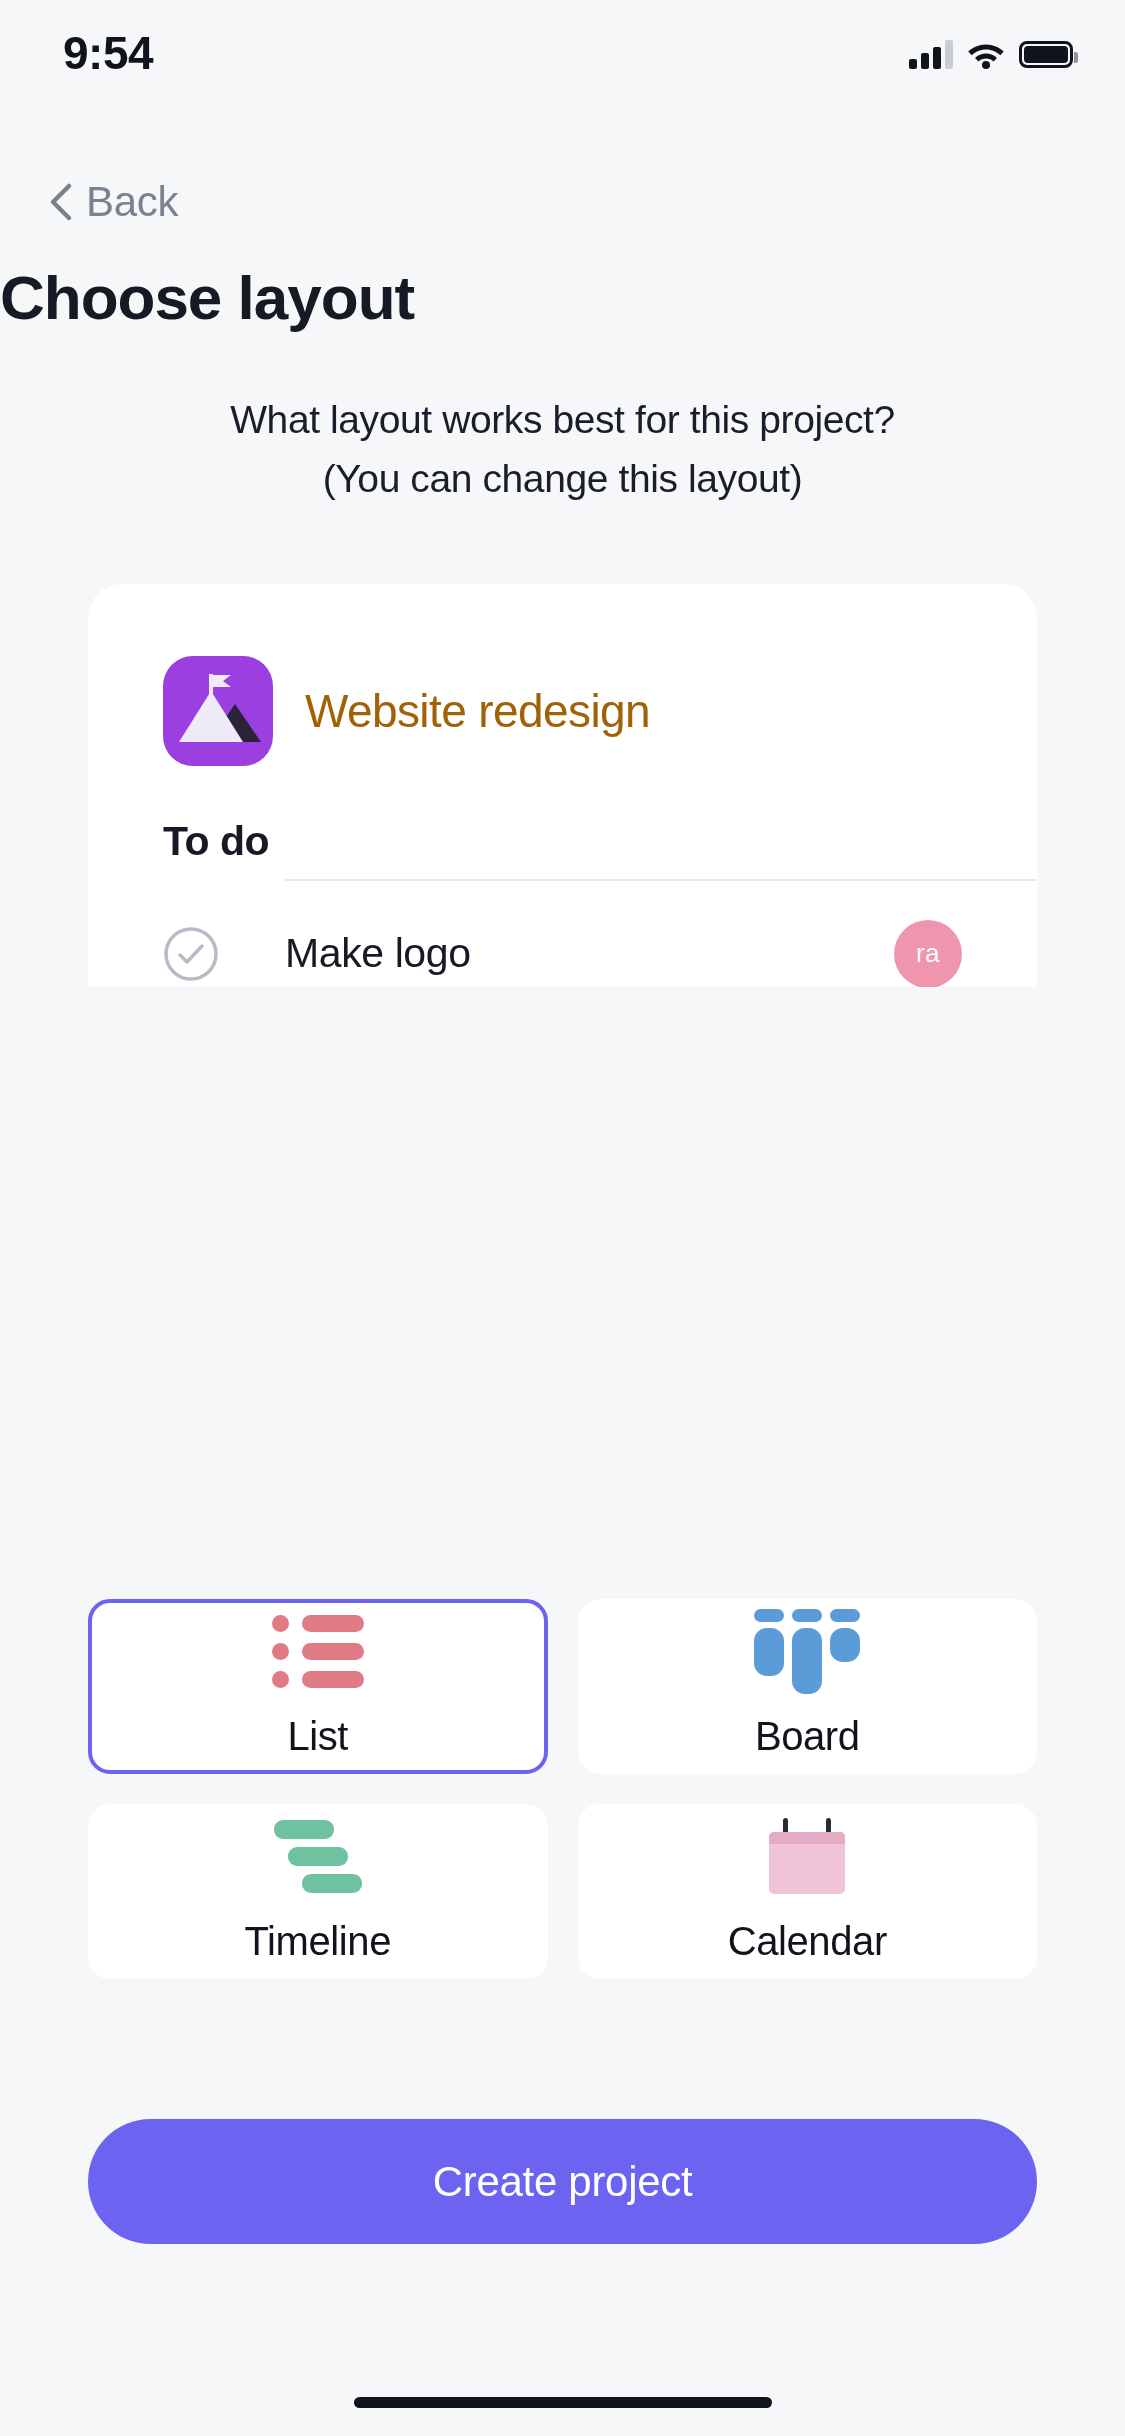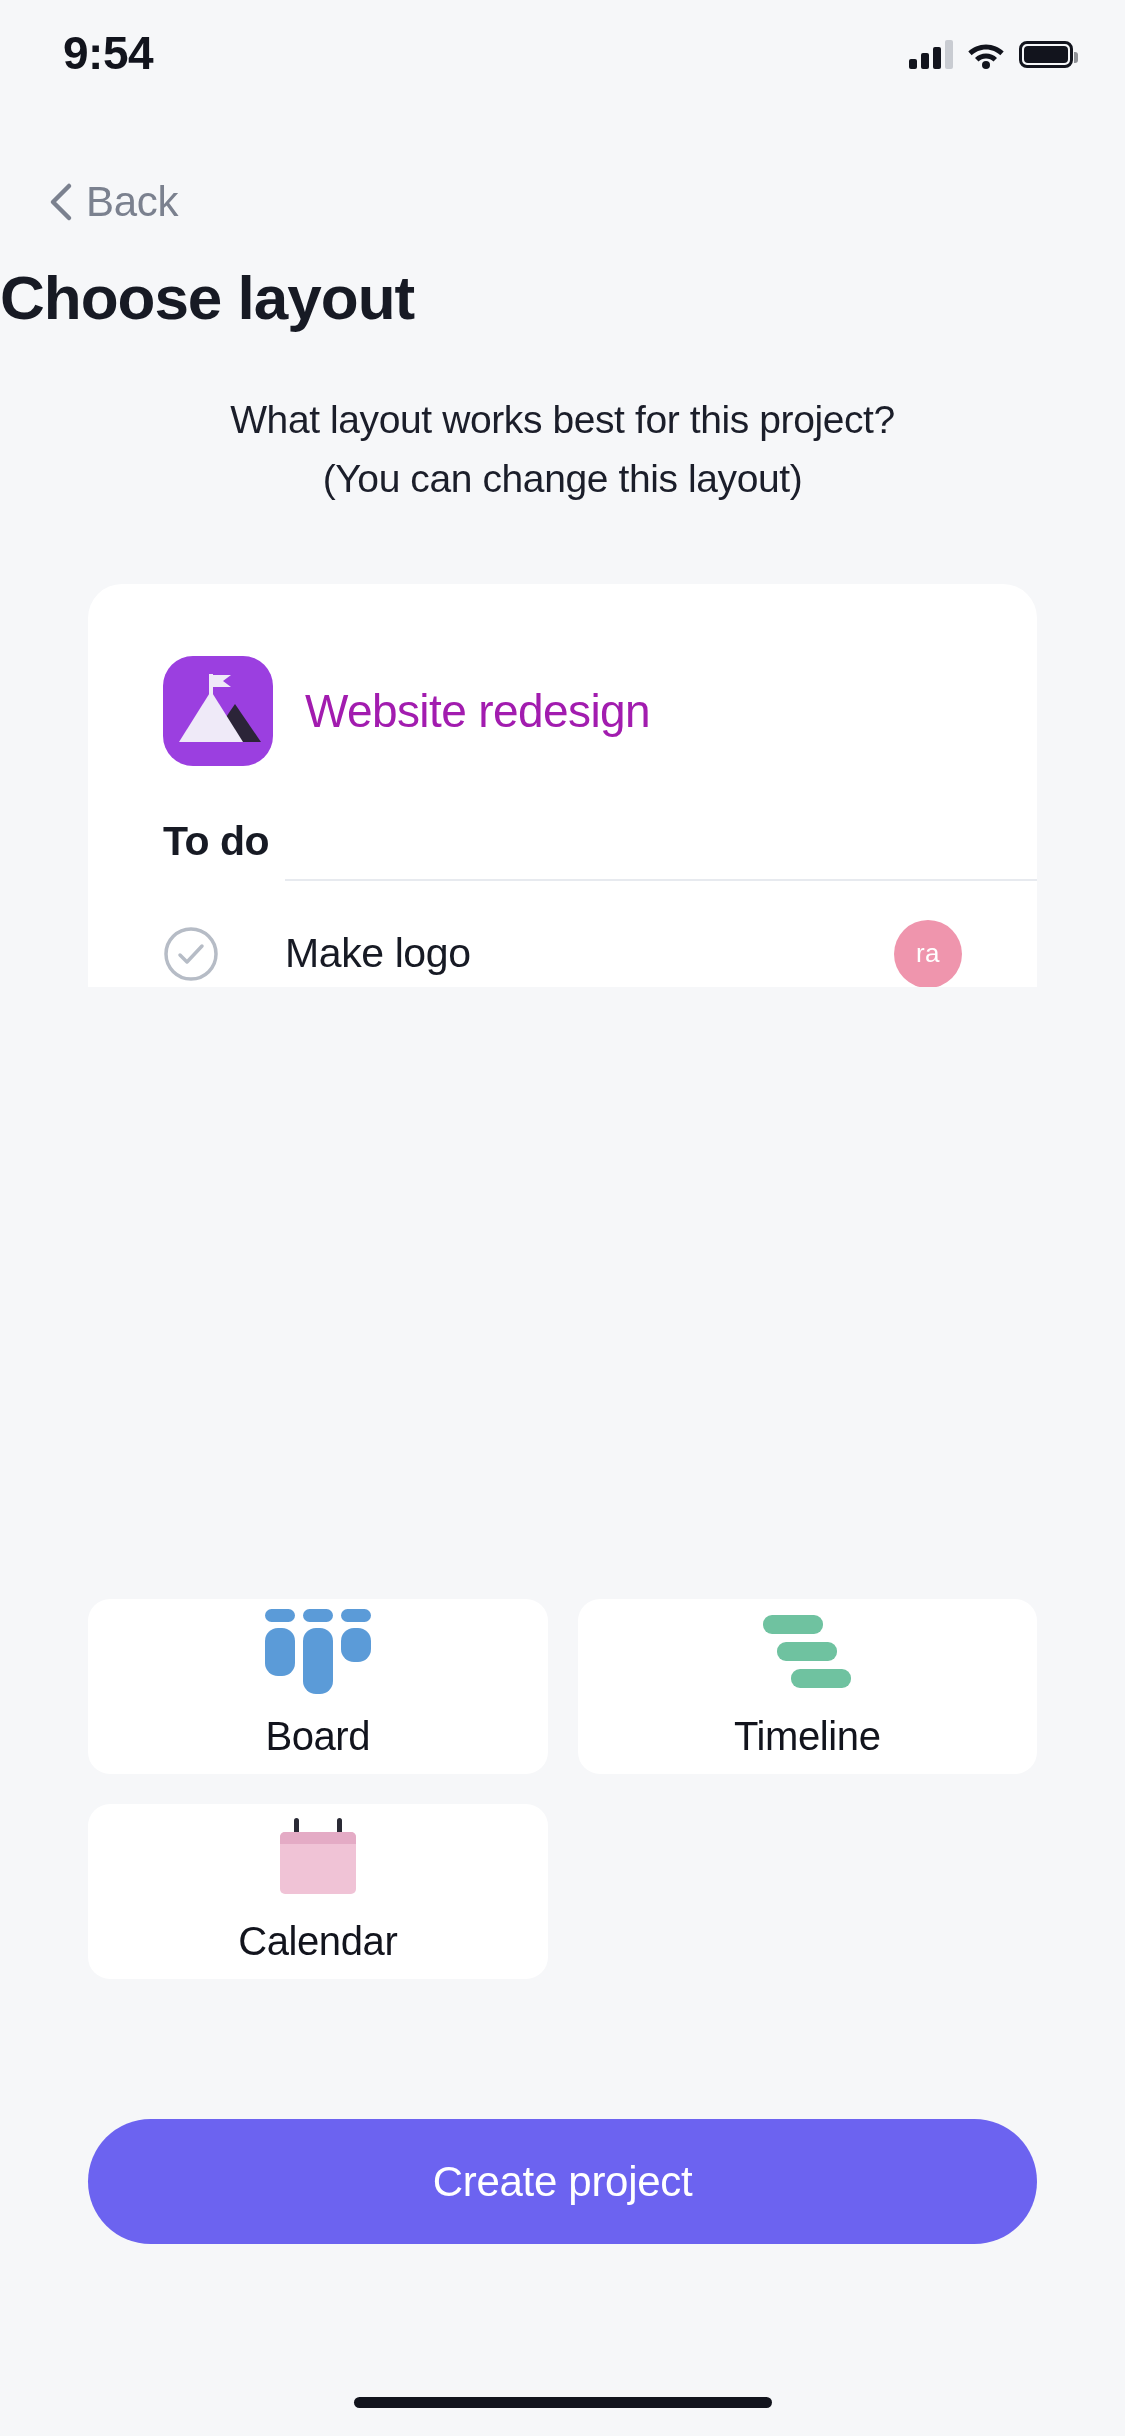--- a/index.html
+++ b/index.html
@@ -72,21 +72,21 @@
   }
   .project-head{
     display:flex; align-items:center; gap:32px;
     padding:72px 0 0 75px;
   }
   .project-icon{
     width:110px; height:110px; border-radius:30px;
     background:#9b3fe0; position:relative; flex:0 0 auto;
   }
   .project-name{
-    font-size:46px; color:#a21caf; letter-spacing:-0.6px;
+    font-size:46px; color:#a16207; letter-spacing:-0.6px;
   }
   .section-head{
     margin:52px 0 0 75px;
     font-size:41px; font-weight:700; color:#171a24; letter-spacing:-0.5px;
   }
   .task-list{ margin-top:14px; }
   .task-row{
     display:flex; align-items:center;
     height:149px; padding-left:75px; padding-right:75px;
     position:relative;
@@ -240,20 +240,39 @@
       <span class="task-title">Make logo</span>
       <span class="avatar">ra</span>
     </div>
 
   </div>
 
 </div>
 
 <div class="options-grid">
 
+  <div class="option-card selected">
+    <div class="option-icon">
+      <div class="icon-list">
+        <div class="lrow">
+            <span class="dot"></span>
+            <span class="bar"></span>
+          </div>
+        <div class="lrow">
+            <span class="dot"></span>
+            <span class="bar"></span>
+          </div>
+        <div class="lrow">
+            <span class="dot"></span>
+            <span class="bar"></span>
+          </div>
+      </div>
+    </div>
+    <div class="option-label">List</div>
+  </div>
 
   <div class="option-card">
     <div class="option-icon">
       <div class="icon-board">
         <div class="col">
             <span class="cap"></span>
             <span class="body" style="height:48px"></span>
           </div>
         <div class="col">
             <span class="cap"></span>

